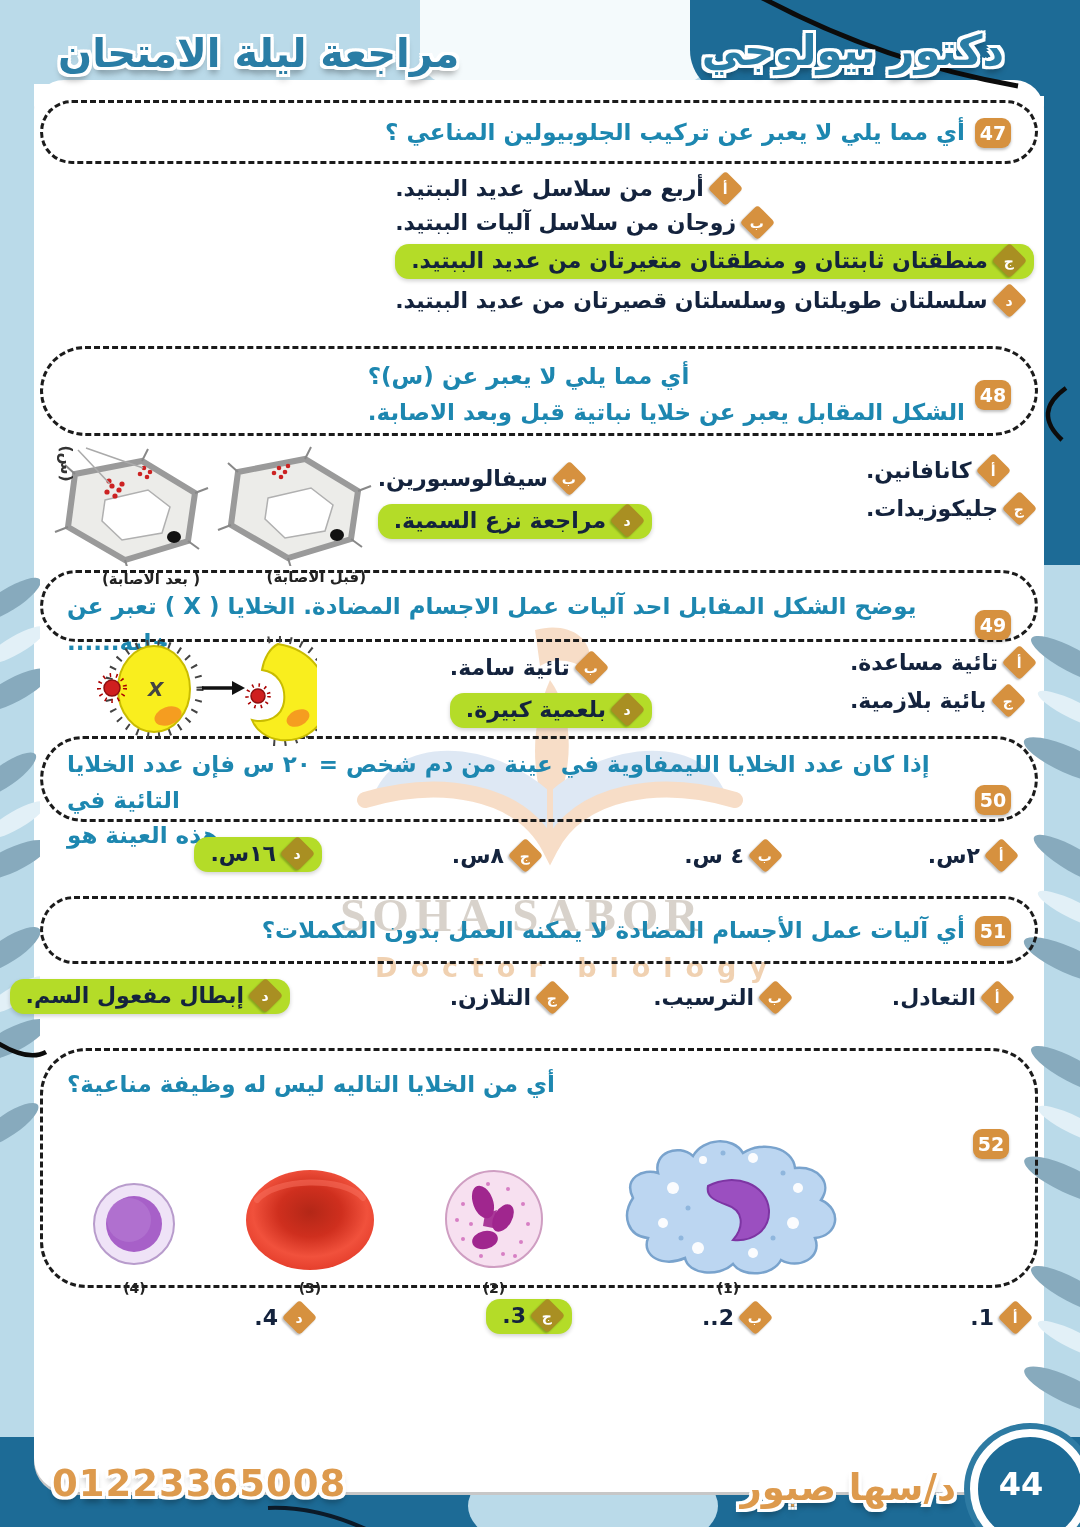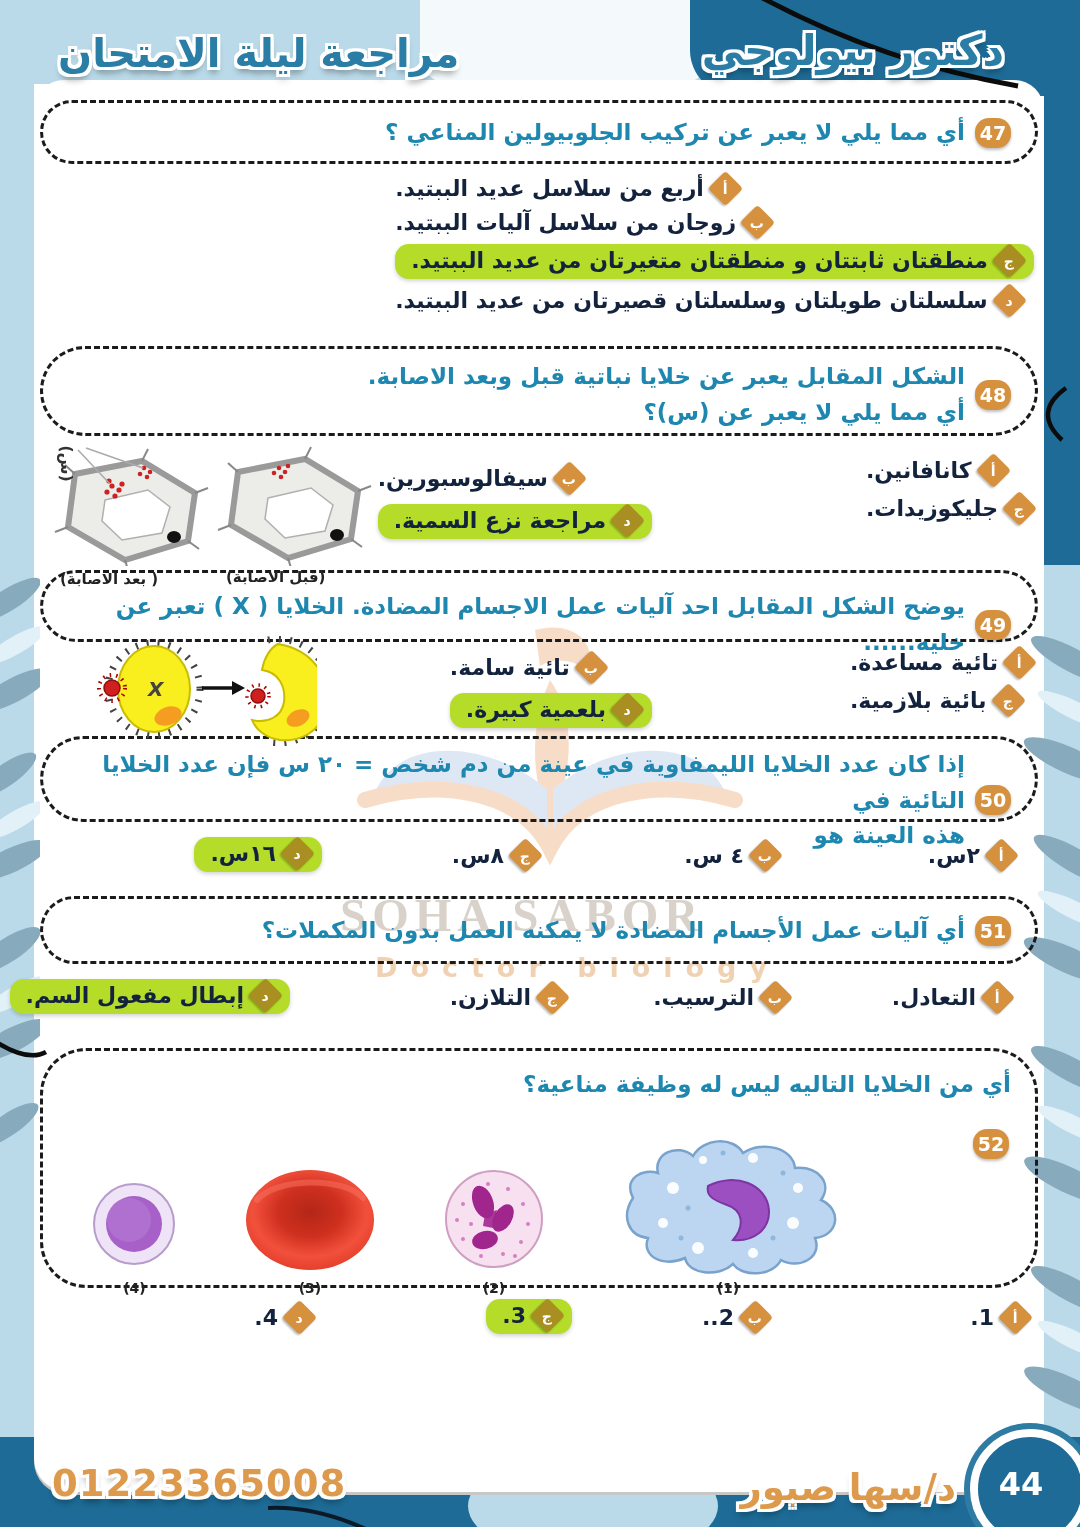--- a/index.html
+++ b/index.html
@@ -36,38 +36,38 @@
   .title-right{right:76px;top:26px;font-size:42px;}
   .phone{left:52px;bottom:22px;font-size:37px;letter-spacing:1px;margin-top:10px;}
   .author{right:124px;bottom:18px;font-size:37px;}
   .page-circle{position:absolute;z-index:7;right:-10px;bottom:-22px;width:104px;height:104px;border-radius:50%;
       background:#1d6b96;border:8px solid #fff;box-shadow:0 0 0 6px #2e7ba3;
       display:flex;align-items:center;justify-content:center;}
   .page-circle span{color:#fff;font-size:32px;font-weight:bold;margin-right:18px;margin-bottom:10px;}
   
   .qbox{position:absolute;z-index:3;left:40px;width:998px;border:3.4px dashed #1b1b1b;border-radius:46px;box-sizing:border-box;}
   .qline{display:flex;direction:rtl;align-items:center;gap:10px;padding:12px 24px 0 24px;}
-  .qnum{flex:0 0 auto;min-width:36px;height:30px;border-radius:14px;background:#d6913f;color:#fff;
+  .qnum{flex:0 0 auto;min-width:36px;height:30px;border-radius:9px;background:#d6913f;color:#fff;
         font-size:19px;font-weight:bold;display:flex;align-items:center;justify-content:center;
         box-shadow:0 2px 3px rgba(0,0,0,.25);}
-  .qtext{color:#1d87b0;font-size:23px;font-weight:bold;direction:rtl;text-align:right;line-height:1.55;}
+  .qtext{color:#1d87b0;font-size:23px;font-weight:bold;direction:rtl;text-align:left;line-height:1.55;}
   .opt{display:flex;direction:rtl;align-items:center;gap:9px;color:#14233d;font-size:22px;font-weight:bold;
        white-space:nowrap;width:max-content;}
   .diamond{flex:0 0 auto;width:25px;height:25px;background:#d6913f;border-radius:4px;transform:rotate(45deg);
            display:flex;align-items:center;justify-content:center;box-shadow:0 2px 2px rgba(0,0,0,.25);}
   .diamond i{font-style:normal;color:#fff;font-size:14px;font-weight:bold;transform:rotate(-45deg);}
   .opt.correct{background:#b4dc28;border-radius:14px;padding:4px 12px 6px 16px;box-shadow:0 2px 4px rgba(0,0,0,.18);}
   .opt.correct .diamond{background:#a98f22;}
   .abs{position:absolute;z-index:4;}
   .opts-stack .opt{margin-bottom:9px;}
   .col-opts .opt{margin-bottom:13px;}
   .fig-label{font-size:14px;font-weight:bold;color:#222;text-align:center;}
   .cells-row{position:absolute;z-index:4;left:82px;top:1128px;display:flex;align-items:flex-end;gap:48px;}
   .cell-fig{display:flex;flex-direction:column;align-items:center;gap:4px;}
-  .plant-label{position:absolute;font-size:15px;font-weight:bold;color:#222;width:140px;text-align:left;direction:rtl;}
+  .plant-label{position:absolute;font-size:15px;font-weight:bold;color:#222;width:140px;text-align:right;direction:rtl;}
   .x-label{position:absolute;font-size:16px;font-weight:bold;color:#333;transform:rotate(90deg);direction:rtl;}
 </style>
 </head>
 <body>
 
 <div class="page">
 
   <div class="strip-left"></div>
   <div class="strip-right-top"></div>
   <div class="strip-right-bottom"></div>
@@ -159,22 +159,22 @@
           <i>د</i>
         </span>
       <span>سلسلتان طويلتان وسلسلتان قصيرتان من عديد الببتيد.</span>
     </div>
   </div>
 
   <div class="qbox" style="top:346px;height:90px;">
     <div class="qline" style="align-items:center;padding-top:10px;">
       <span class="qnum">48</span>
       <span class="qtext">
+        <div>أي مما يلي لا يعبر عن (س)؟</div>
         <div>الشكل المقابل يعبر عن خلايا نباتية قبل وبعد الاصابة.</div>
-        <div>أي مما يلي لا يعبر عن (س)؟</div>
       </span>
     </div>
   </div>
   <div class="abs col-opts" style="right:48px;top:458px;">
     <div class="opt">
       <span class="diamond">
           <i>أ</i>
         </span>
       <span>كانافانين.</span>
     </div>

